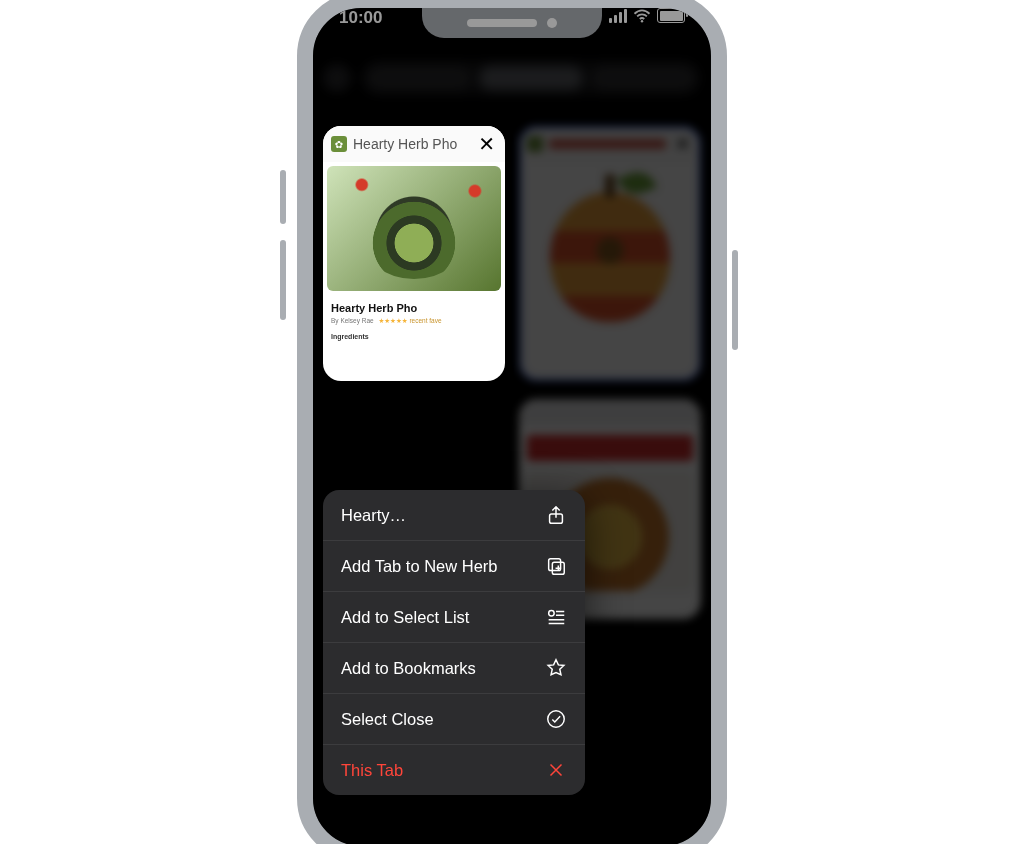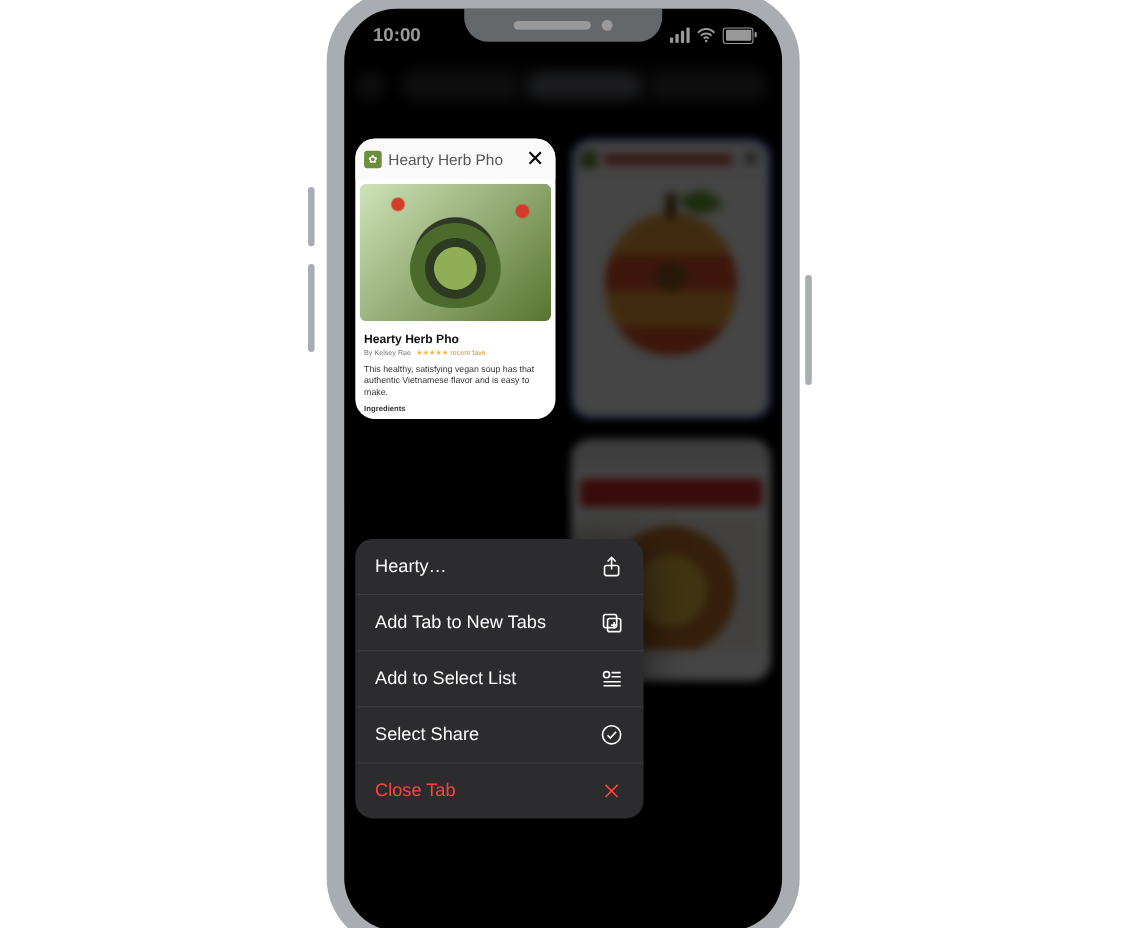--- a/index.html
+++ b/index.html
@@ -46,21 +46,21 @@
     border-radius: 0 0 22px 22px;
     display:flex; align-items:center; justify-content:center; gap:10px;
   }
   .notch .spk { width:70px; height:8px; border-radius:4px; background:#fff; }
   .notch .cam { width:10px; height:10px; border-radius:50%; background:#fff; }
 
   
   .status-bar {
     height: 48px;
     display: flex;
-    align-items: center;
+    align-items: flex-start;
     justify-content: space-between;
     padding: 0 26px;
     color: #fff;
     font-weight: 600;
     font-size: 17px;
   }
   .status-right { display:flex; align-items:center; gap:6px; }
   .bars { display:flex; align-items:flex-end; gap:2px; }
   .bars span { width:3px; background:#fff; display:block; border-radius:1px;}
   .bars span:nth-child(1){height:5px}
@@ -234,21 +234,20 @@
         <span class="close">✕</span>
       </div>
       <div class="hero"></div>
       <div class="body">
         <h4>Hearty Herb Pho</h4>
         <div class="byline">
            <span>By Kelsey Rae</span>
            <span class="stars">★★★★★</span>
            <span style="color:#c9952e">recent fave</span>
         </div>
-        <div>This healthy, satisfying vegan soup has that authentic Vietnamese flavor and is easy to make.</div>
         <div class="sect">Ingredients</div>
 
       </div>
     </div>
 
     <div class="tab-card card2 dim sel">
       <div class="tab-head">
           <span class="favicon"></span>
           <span class="title" style="width:90px;height:10px;background:#cc5a4c;border-radius:3px"></span>
           <span class="close">✕</span>
@@ -271,49 +270,57 @@
     <div class="menu-item">
       <span>Hearty…</span>
       <span class="ico">
         <svg viewBox="0 0 24 24">
             <path d="M12 3v12M8 7l4-4 4 4"></path>
             <rect x="5" y="11" width="14" height="10" rx="2"></rect>
           </svg>
       </span>
     </div>
     <div class="menu-item">
-      <span>Add Tab to New Tabs</span>
+      <span>Add Tab to New Herb</span>
       <span class="ico">
         <svg viewBox="0 0 24 24">
             <rect x="4" y="4" width="13" height="13" rx="2"></rect>
             <rect x="8" y="8" width="13" height="13" rx="2"></rect>
             <path d="M14.5 11.5v6M11.5 14.5h6"></path>
           </svg>
       </span>
     </div>
     <div class="menu-item">
       <span>Add to Select List</span>
       <span class="ico">
         <svg viewBox="0 0 24 24">
             <circle cx="7" cy="8" r="3"></circle>
             <path d="M12 6h9M12 10h9M4 15h17M4 19h17"></path>
           </svg>
       </span>
     </div>
     <div class="menu-item">
-      <span>Select Share</span>
+      <span>Add to Bookmarks</span>
+      <span class="ico">
+        <svg viewBox="0 0 24 24">
+            <path d="M12 3l2.6 5.6 6 .6-4.5 4.1 1.3 6L12 16.9 6.6 19.3l1.3-6L3.4 9.2l6-.6L12 3z"></path>
+          </svg>
+      </span>
+    </div>
+    <div class="menu-item">
+      <span>Select Close</span>
       <span class="ico">
         <svg viewBox="0 0 24 24">
             <circle cx="12" cy="12" r="9"></circle>
             <path d="M8 12.5l2.7 2.7L16.5 9"></path>
           </svg>
       </span>
     </div>
     <div class="menu-item destructive">
-      <span>Close Tab</span>
+      <span>This Tab</span>
       <span class="ico">
         <svg viewBox="0 0 24 24">
             <path d="M6 6l12 12M18 6L6 18"></path>
           </svg>
       </span>
     </div>
   </div>
 
 </div>
 

